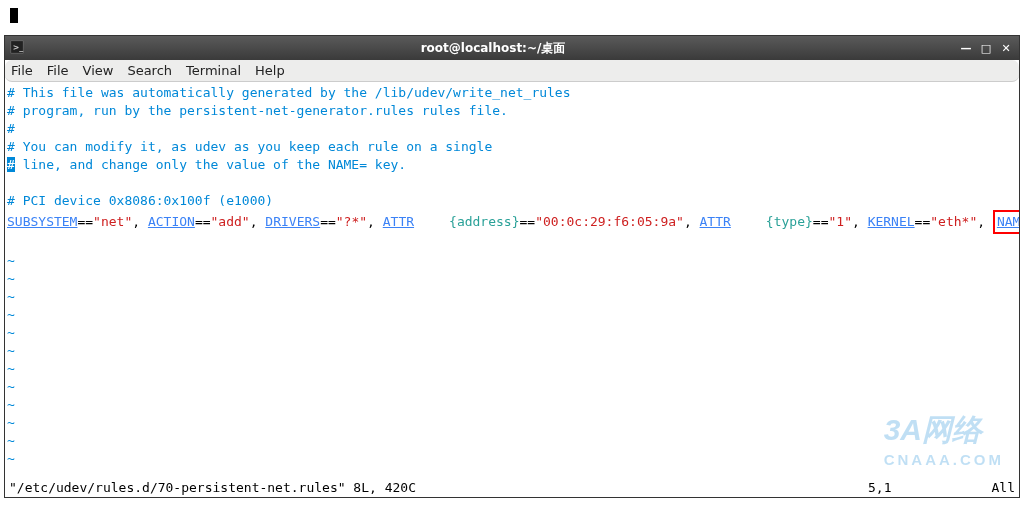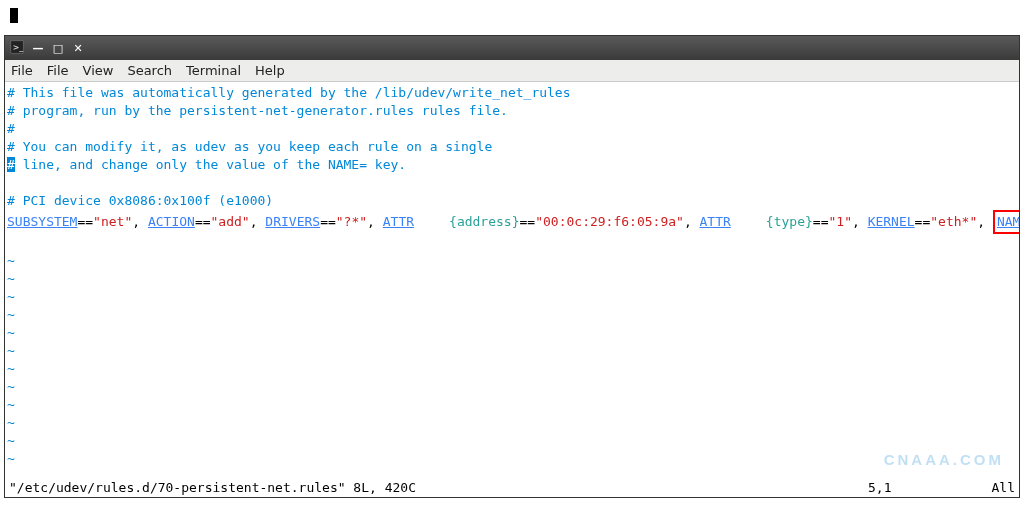--- a/index.html
+++ b/index.html
@@ -73,20 +73,21 @@
     }
     .menubar {
       background: #ededec;
       border-bottom: 1px solid #ccc;
       display: flex;
       padding: 3px 6px;
       gap: 14px;
       font-family: "DejaVu Sans", sans-serif;
       font-size: 13px;
       color: #222;
+      border-radius: 7px;
     }
     .menubar span {
       cursor: pointer;
     }
     .editor {
       background: #ffffff;
       padding: 2px 2px;
       font-size: 13px;
       white-space: pre;
       color: #000;
@@ -167,20 +168,21 @@
 <div class="window">
   <div class="titlebar">
     <div class="titlebar-left">
       <span class="term-icon">
         <svg viewBox="0 0 16 16">
             <rect x="1" y="1" width="14" height="14" fill="#222" stroke="#888" stroke-width="0.5"></rect>
             <text x="3" y="11" font-size="9" fill="#ccc">&gt;_</text>
           </svg>
       </span>
     </div>
+    <div class="titlebar-center">root@localhost:~/桌面</div>
     <div class="titlebar-right">
       <div class="titlebar-btn">
           <span>—</span>
         </div>
       <div class="titlebar-btn">
           <span>□</span>
         </div>
       <div class="titlebar-btn">
           <span>✕</span>
         </div>
@@ -219,14 +221,15 @@
 <span class="tilde">~</span></div>
 
   <div class="statusline">
     <span class="sl-left">"/etc/udev/rules.d/70-persistent-net.rules" 8L, 420C</span>
     <span class="sl-mid">5,1</span>
     <span class="sl-right">All</span>
   </div>
 </div>
 
 <div class="watermark">
+  <span>3A网络</span>
   <span class="sub">CNAAA.COM</span>
 </div>
 
 </body></html>

